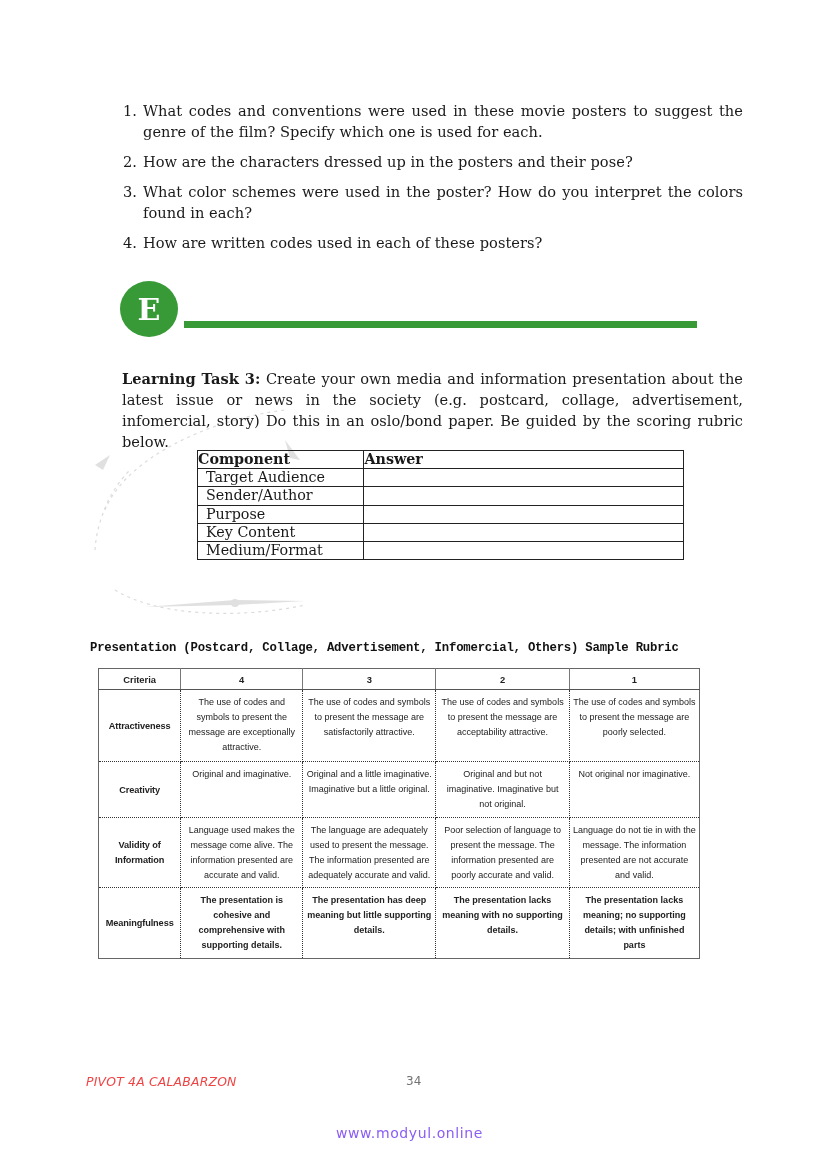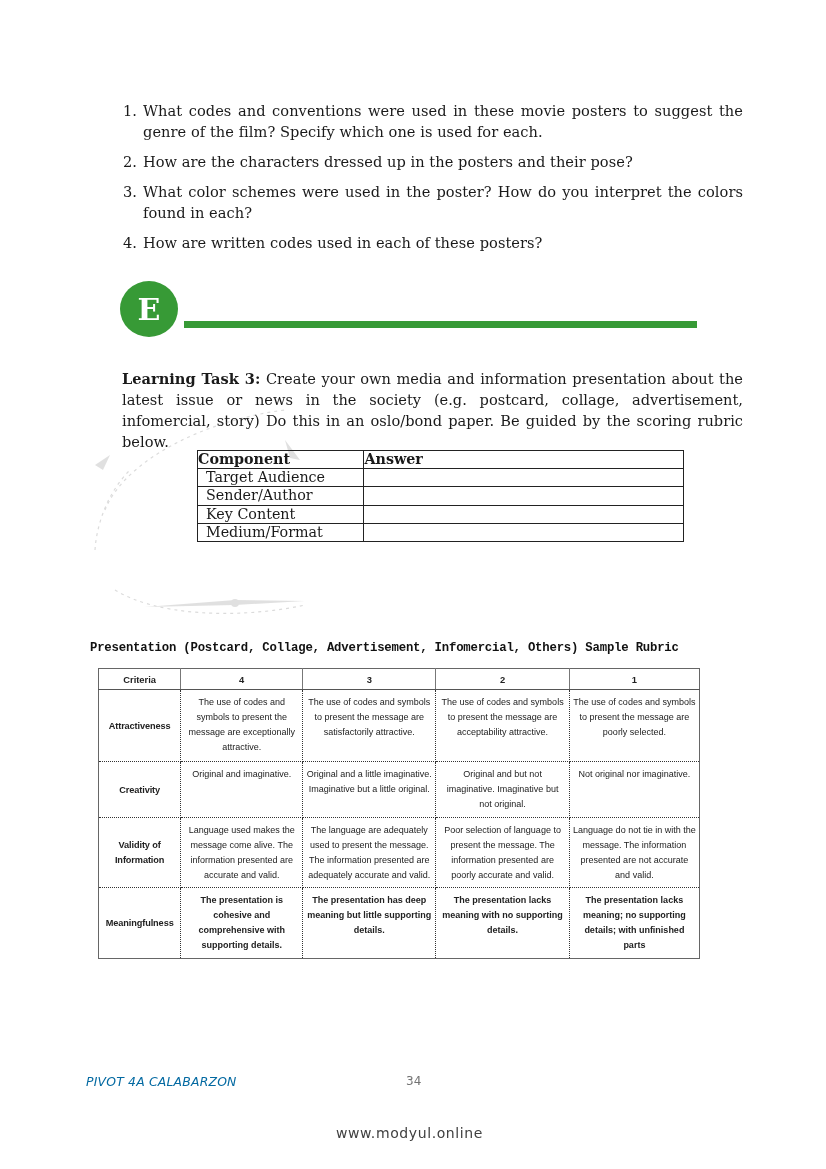--- a/index.html
+++ b/index.html
@@ -175,38 +175,38 @@
     .rubric tr.r3 td { height: 61px; font-weight: bold; }
 
     .footer-left {
       position: absolute;
       left: 86px;
       top: 1074px;
       font-family: "DejaVu Sans", sans-serif;
       font-style: italic;
       font-size: 12.4px;
       letter-spacing: 0.2px;
-      color: #0369a1;
+      color: #ef4444;
     }
     .page-number {
       position: absolute;
       left: 406px;
       top: 1074px;
       font-family: "DejaVu Sans", sans-serif;
       font-size: 12px;
       color: #737373;
     }
     .site-mark {
       position: absolute;
       left: 336px;
       top: 1125px;
       font-family: "DejaVu Sans", sans-serif;
       font-size: 14px;
       letter-spacing: 0.6px;
-      color: #404040;
+      color: #8b5cf6;
     }
   </style>
 </head>
 <body>
 
 <ol class="questions">
   <li>
     <span class="num">1.</span>
     <span class="qtext">What codes and conventions were used in these movie posters to suggest the genre of the film? Specify which one is used for each.</span>
   </li>
@@ -255,20 +255,24 @@
   <tbody>
     <tr>
       <td>Target Audience</td>
       <td></td>
     </tr>
     <tr>
       <td>Sender/Author</td>
       <td></td>
     </tr>
     <tr>
+      <td>Purpose</td>
+      <td></td>
+    </tr>
+    <tr>
       <td>Key Content</td>
       <td></td>
     </tr>
     <tr>
       <td>Medium/Format</td>
       <td></td>
     </tr>
   </tbody>
 </table>
 

